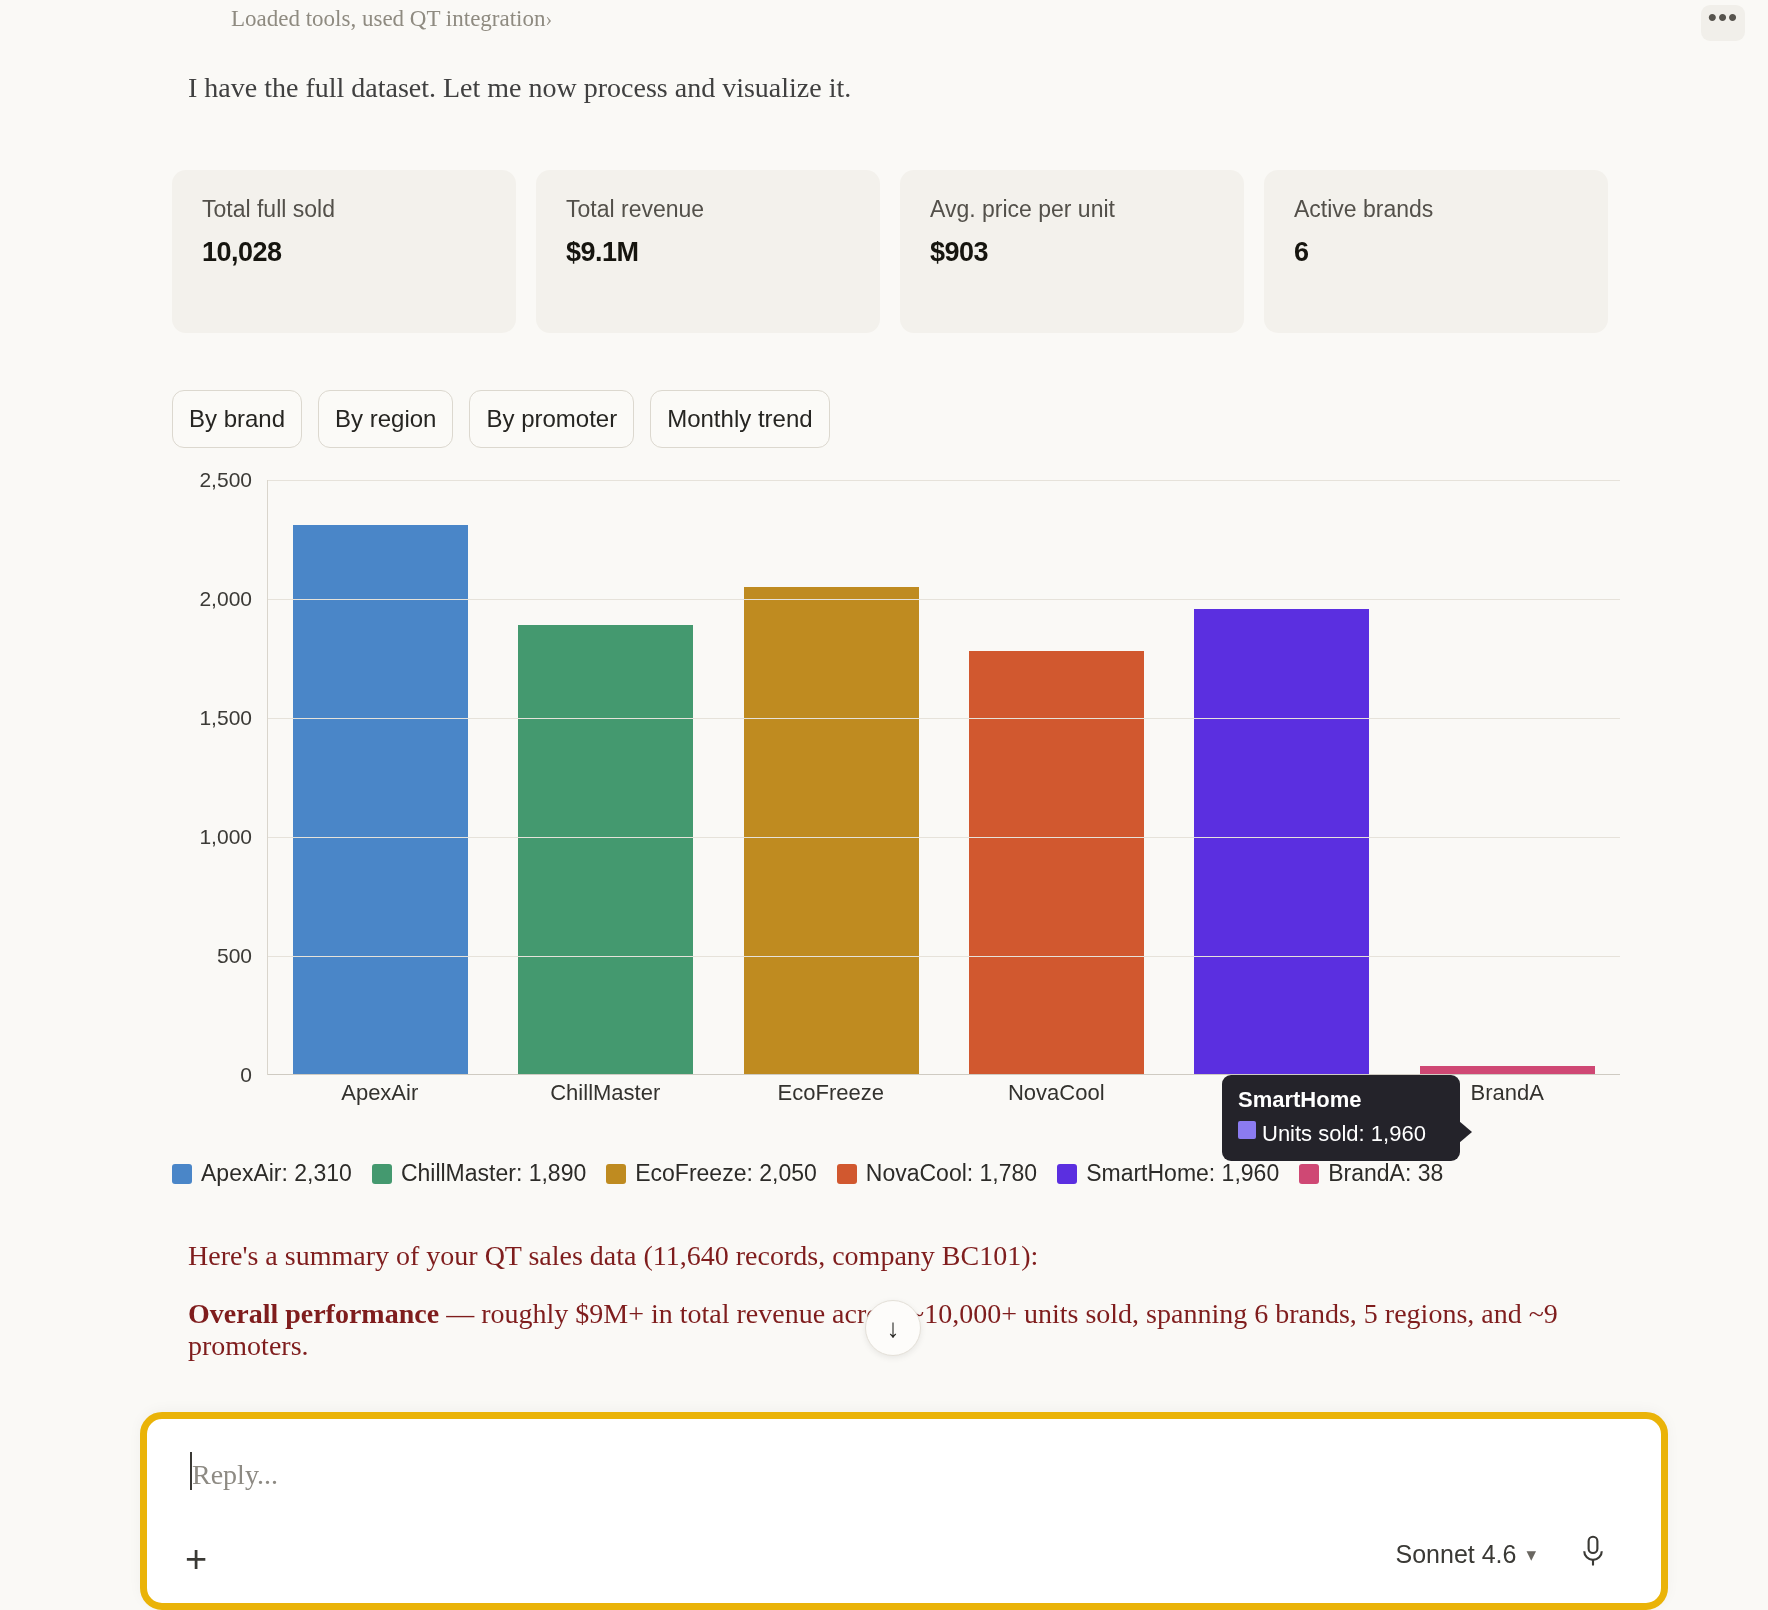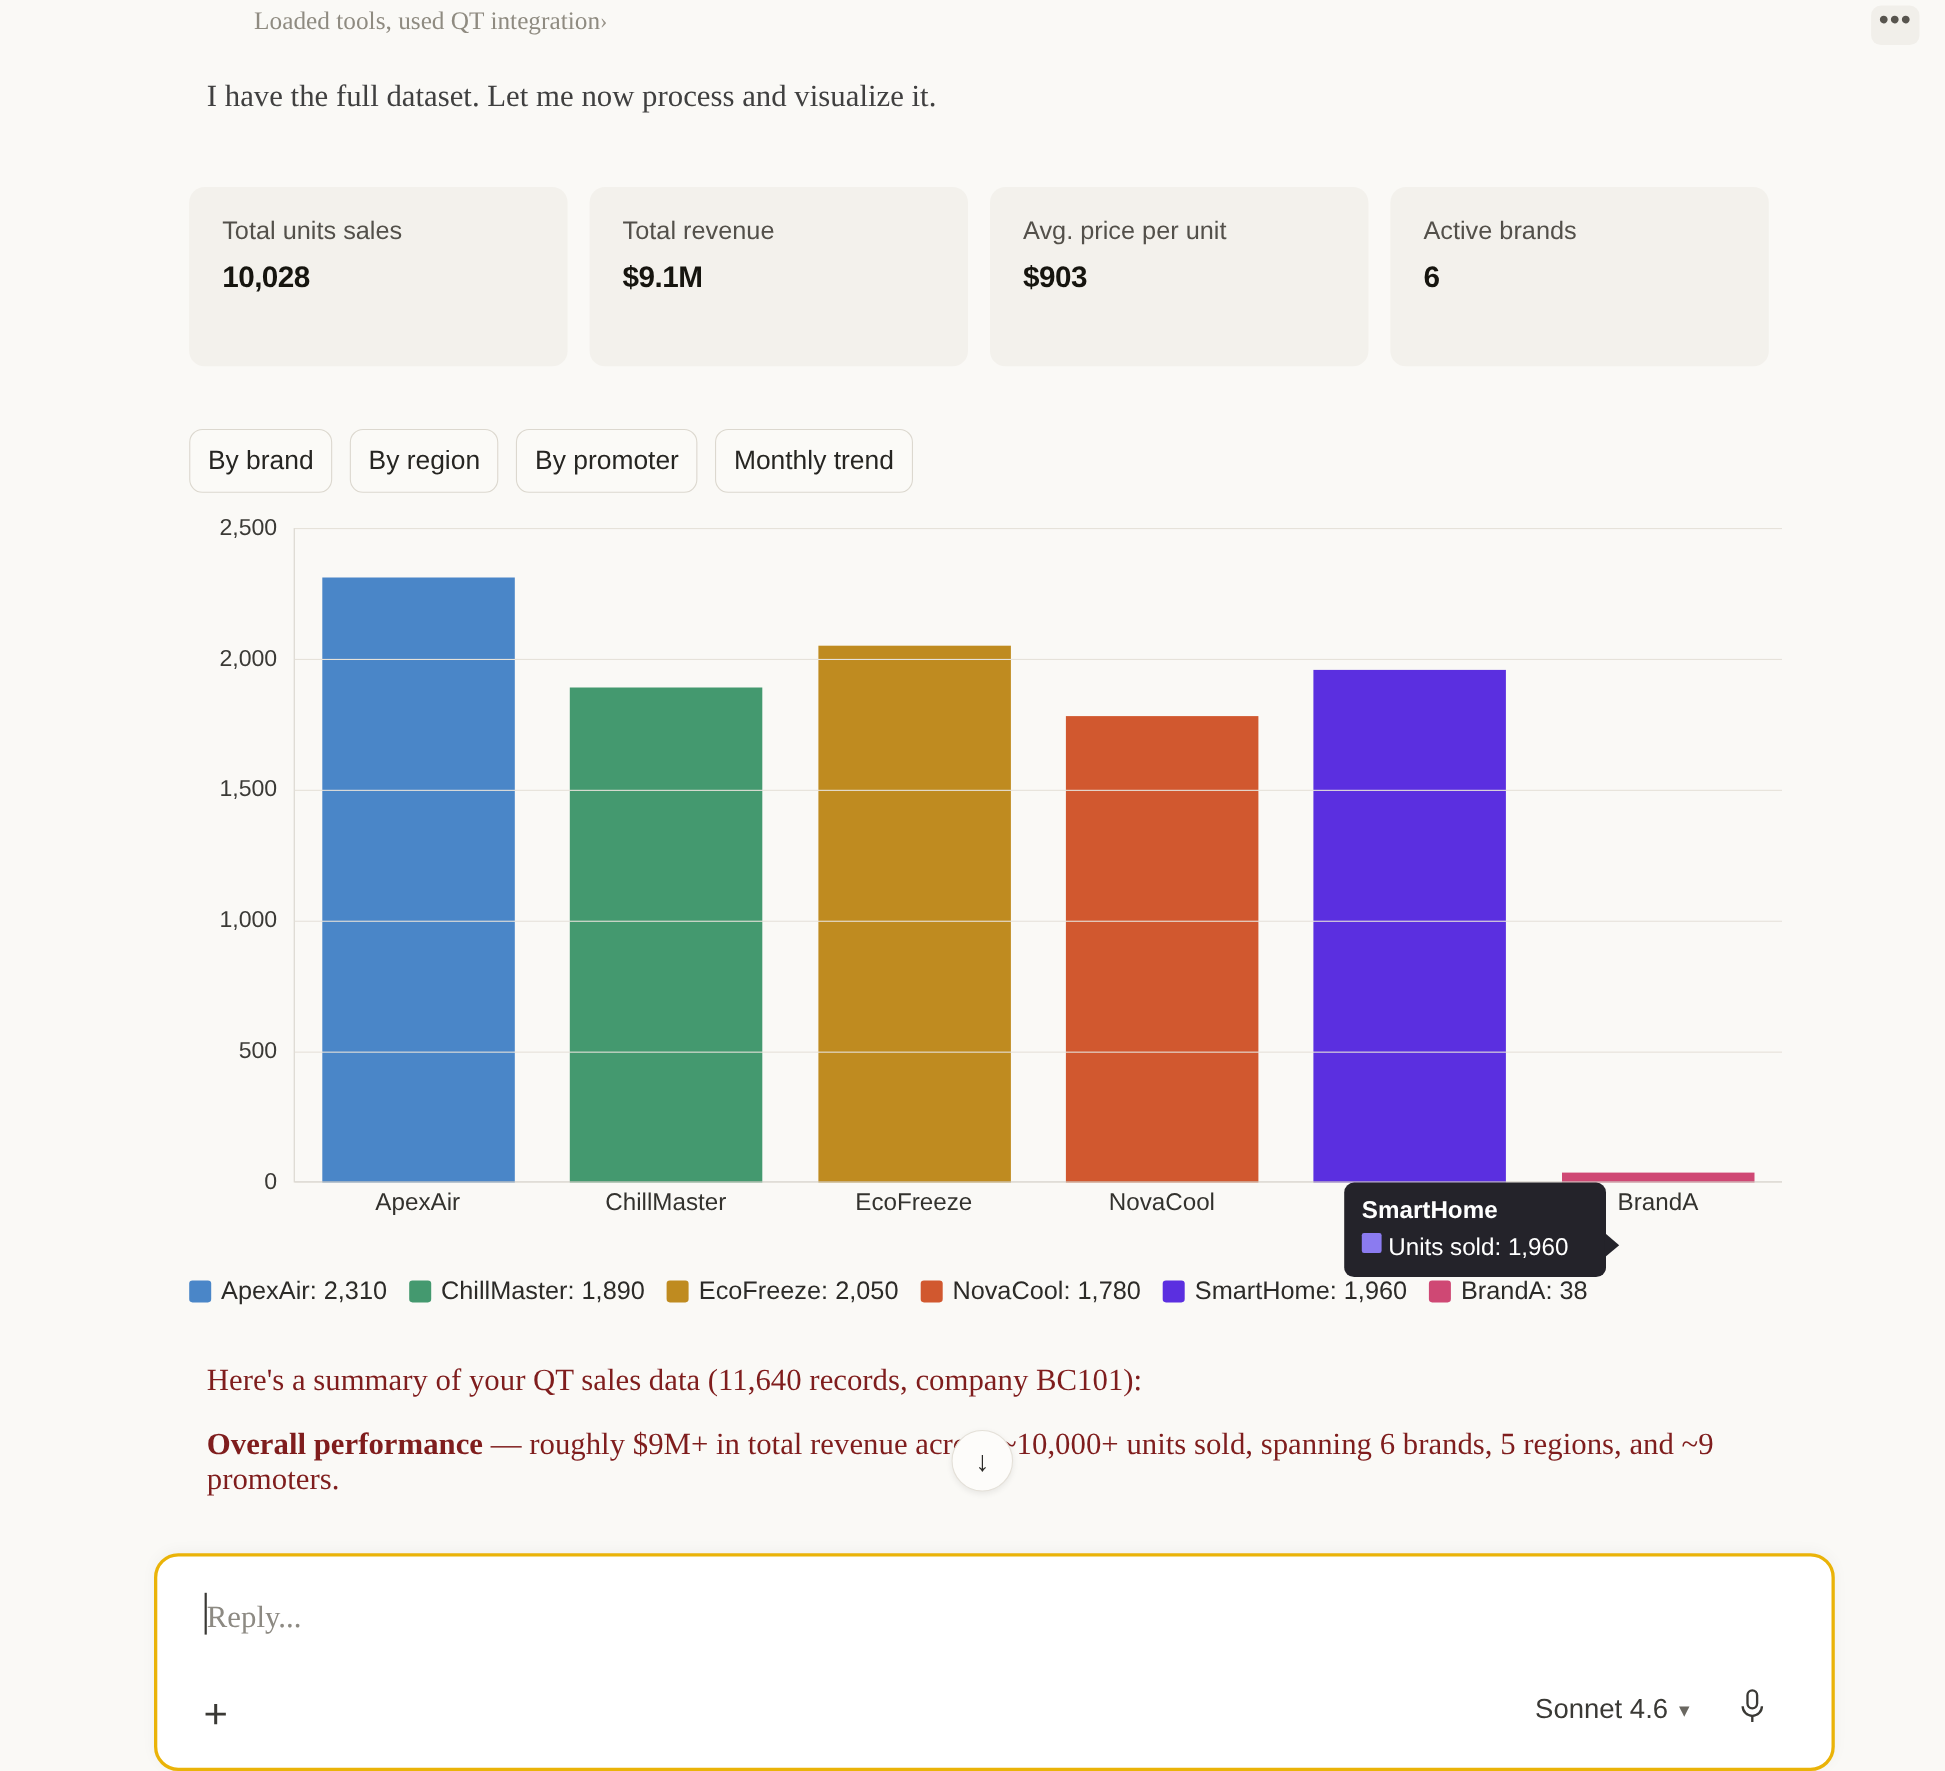--- a/index.html
+++ b/index.html
@@ -203,21 +203,21 @@
     font-size: 26px; color: #2b2a27;
     z-index: 20;
   }
 
   
   .composer {
     position: absolute;
     left: 140px; top: 1412px;
     width: 1528px; height: 198px;
     background: #ffffff;
-    border: 3px solid #eab308;
+    border: 7px solid #eab308;
     border-radius: 22px;
     box-shadow: 0 -2px 14px rgba(0,0,0,0.04);
     z-index: 30;
   }
   .composer-placeholder {
     position: absolute;
     left: 45px; top: 40px;
     font-family: "Liberation Serif", serif;
     font-size: 28px;
     color: #8d8a83;
@@ -258,21 +258,21 @@
 
   <div class="tool-line">
     <span>Loaded tools, used QT integration</span>
     <span class="chev">›</span>
   </div>
 
   <div class="intro">I have the full dataset. Let me now process and visualize it.</div>
 
   <div class="stats">
     <div class="stat-card">
-      <div class="stat-label">Total units sales</div>
+      <div class="stat-label">Total full sold</div>
       <div class="stat-value">10,028</div>
     </div>
     <div class="stat-card">
       <div class="stat-label">Total revenue</div>
       <div class="stat-value">$9.1M</div>
     </div>
     <div class="stat-card">
       <div class="stat-label">Avg. price per unit</div>
       <div class="stat-value">$903</div>
     </div>

